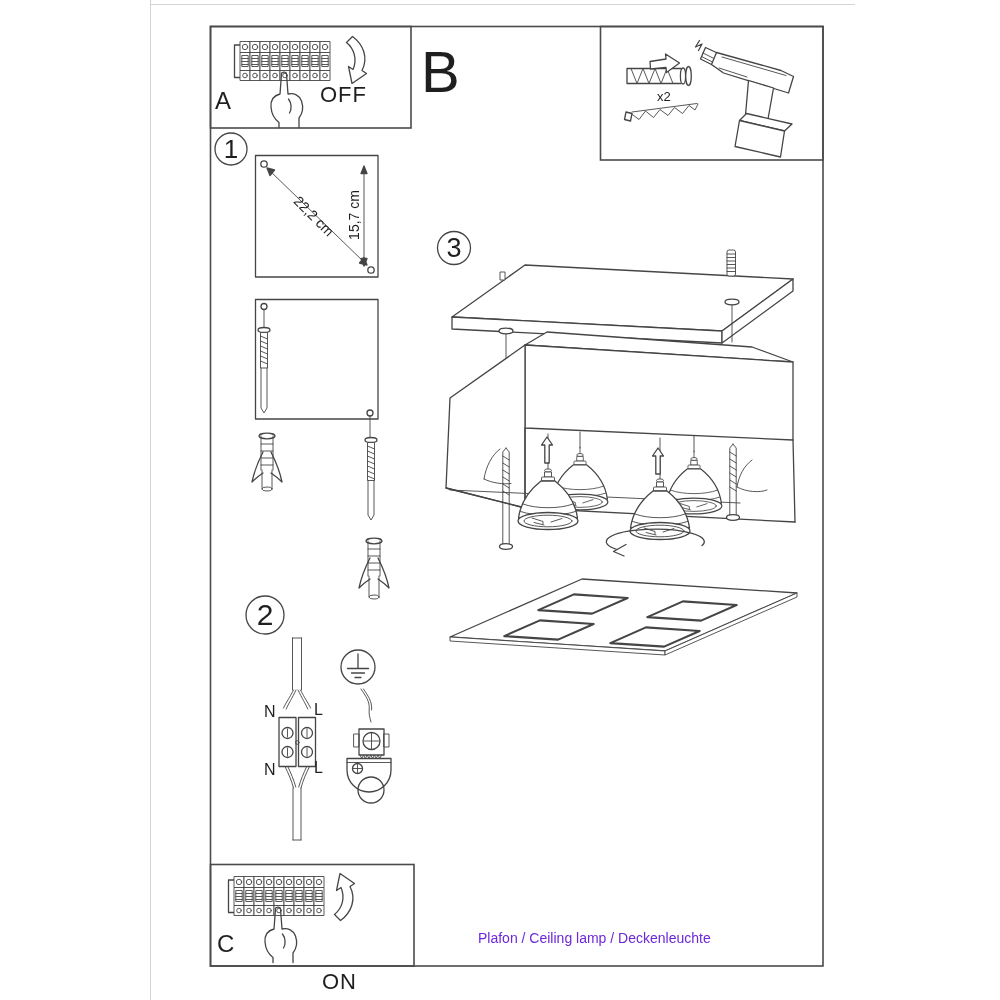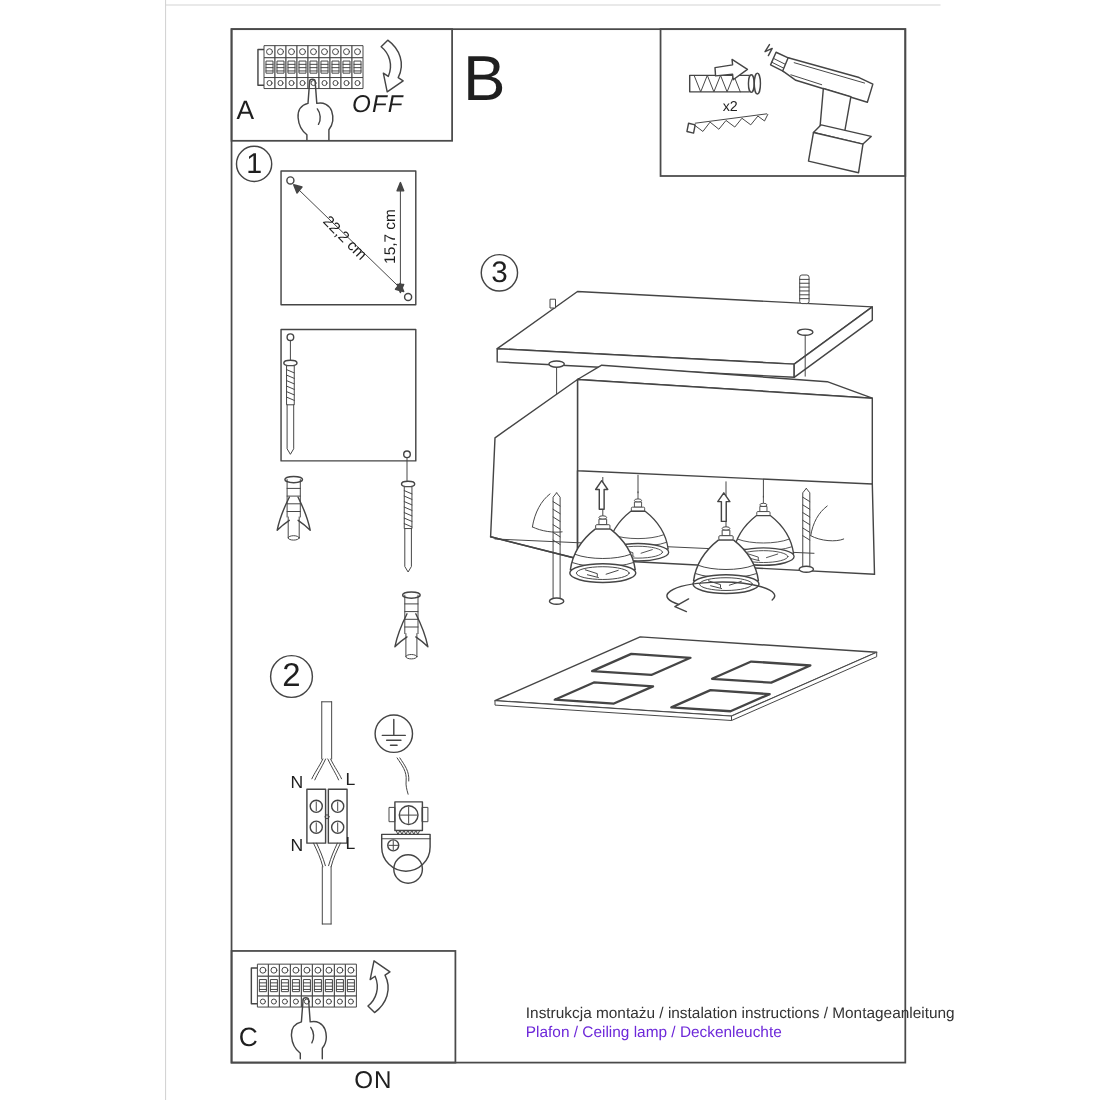--- a/index.html
+++ b/index.html
@@ -276,34 +276,33 @@
       <polygon class="fw thin" points="665,651 797,593 797,597 665,655"></polygon>
       <polygon class="fw holes" points="573.9,594.4 627.7,598.0 592.1,613.6 538.3,610.1"></polygon>
       <polygon class="fw holes" points="682.9,601.4 736.7,605.0 701.1,620.6 647.3,617.1"></polygon>
       <polygon class="fw holes" points="539.9,620.4 593.7,624.0 558.1,639.6 504.3,636.1"></polygon>
       <polygon class="fw holes" points="645.9,627.4 699.7,631.0 664.1,646.6 610.3,643.1"></polygon>
     </g>
   </g>
 </svg>
 
 <div class="txt" style="left:215px;top:87px;font-size:24px;">A</div>
-<div class="txt" style="left:320px;top:82px;font-size:22px;letter-spacing:1px;font-style:italic;">OFF</div>
+<div class="txt" style="left:320px;top:82px;font-size:22px;letter-spacing:1px;">OFF</div>
 <div class="txt" style="left:421px;top:38px;font-size:58px;">B</div>
 <div class="txt" style="left:657px;top:89px;font-size:13px;">x2</div>
 <div class="txt" style="left:217px;top:930px;font-size:24px;">C</div>
 <div class="txt" style="left:322px;top:921px;font-size:22px;letter-spacing:1px;margin-top:48px;">ON</div>
 
 <div class="txt ctr" style="left:231px;top:149px;font-size:26px;">1</div>
 <div class="txt ctr" style="left:265px;top:615px;font-size:30px;">2</div>
 <div class="txt ctr" style="left:454px;top:248px;font-size:27px;">3</div>
 
 <div class="txt rot45" style="left:314px;top:216px;font-size:14px;">22,2 cm</div>
 <div class="txt rotm90" style="left:354px;top:215px;font-size:14px;">15,7 cm</div>
 
 <div class="txt" style="left:264px;top:703px;font-size:16px;">N</div>
 <div class="txt" style="left:314px;top:701px;font-size:16px;">L</div>
 <div class="txt" style="left:264px;top:761px;font-size:16px;">N</div>
 <div class="txt" style="left:314px;top:759px;font-size:16px;">L</div>
 
-<div class="txt" style="left:478px;top:912px;font-size:14px;color:#333;">Instrukcja montażu / instalation instructions / Montageanleitung</div>
 <div class="txt" style="left:478px;top:930px;font-size:14px;color:#6d28d9;">Plafon / Ceiling lamp / Deckenleuchte</div>
 
 </div>
 
 </body></html>

